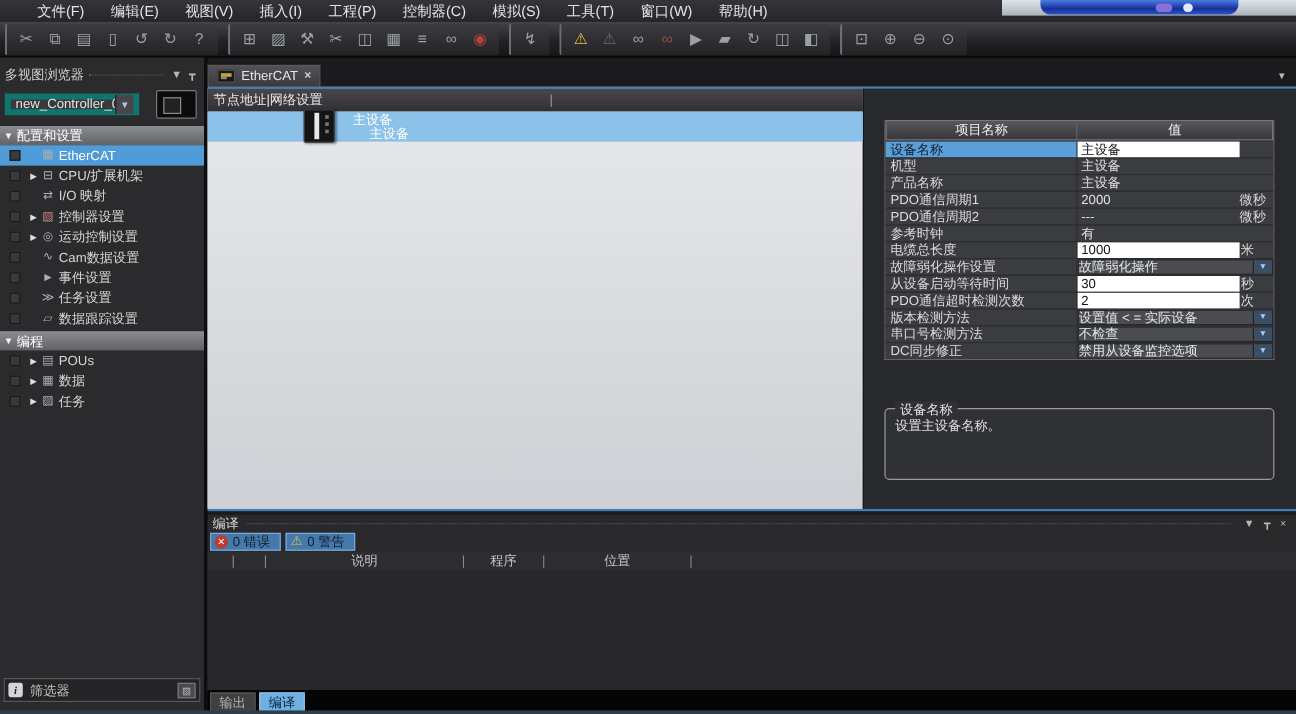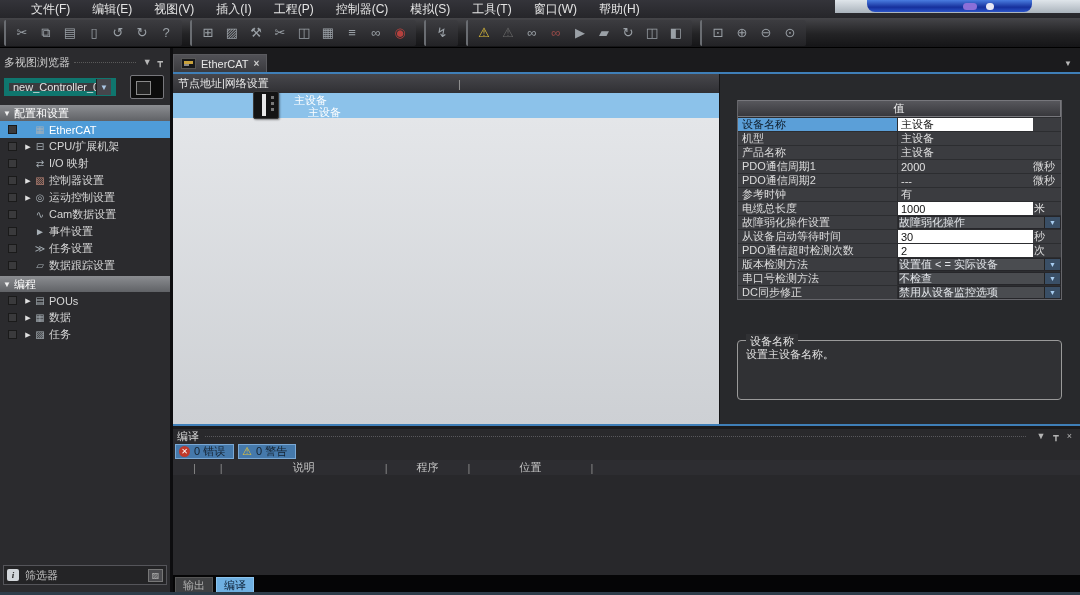--- a/index.html
+++ b/index.html
@@ -331,20 +331,21 @@
             <div>主设备</div>
             <div class="l2">主设备</div>
           </div>
         </div>
         <div class="canvas"></div>
       </div>
 
       <div class="props">
         <div class="ptable">
           <div class="phead">
+            <span class="hc hc1">项目名称</span>
             <span class="hc hc2">值</span>
           </div>
           <div id="prows">
               <div class="prow selected">
                 <div class="plabel">设备名称</div>
                 <div class="pval">
                   <div class="pinput">主设备</div>
                   <span class="punit"></span>
                 </div>
               </div>
@@ -467,21 +468,21 @@
           <span>0 警告</span>
         </div>
       </div>
       <div class="bp-cols" id="bpcols">
           <div class="bp-col" style="width: 20px;"></div>
           <span class="bp-pipe">|</span>
           <div class="bp-col" style="width: 24px;"></div>
           <span class="bp-pipe">|</span>
           <div class="bp-col" style="width: 162px;">说明</div>
           <span class="bp-pipe">|</span>
-          <div class="bp-col" style="width: 80px;">程序</div>
+          <div class="bp-col" style="width: 64px;">程序</div>
           <span class="bp-pipe">|</span>
           <div class="bp-col" style="width: 120px;">位置</div>
           <span class="bp-pipe">|</span>
         </div>
       <div class="bp-list"></div>
     </div>
 
     <div class="bottomtabs">
       <div class="btab inactive">输出</div>
       <div class="btab active">编译</div>

